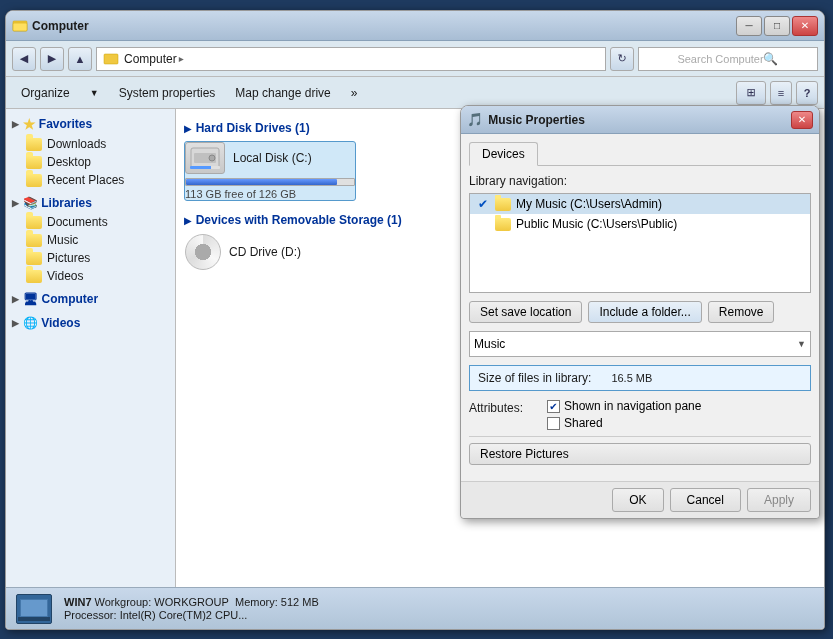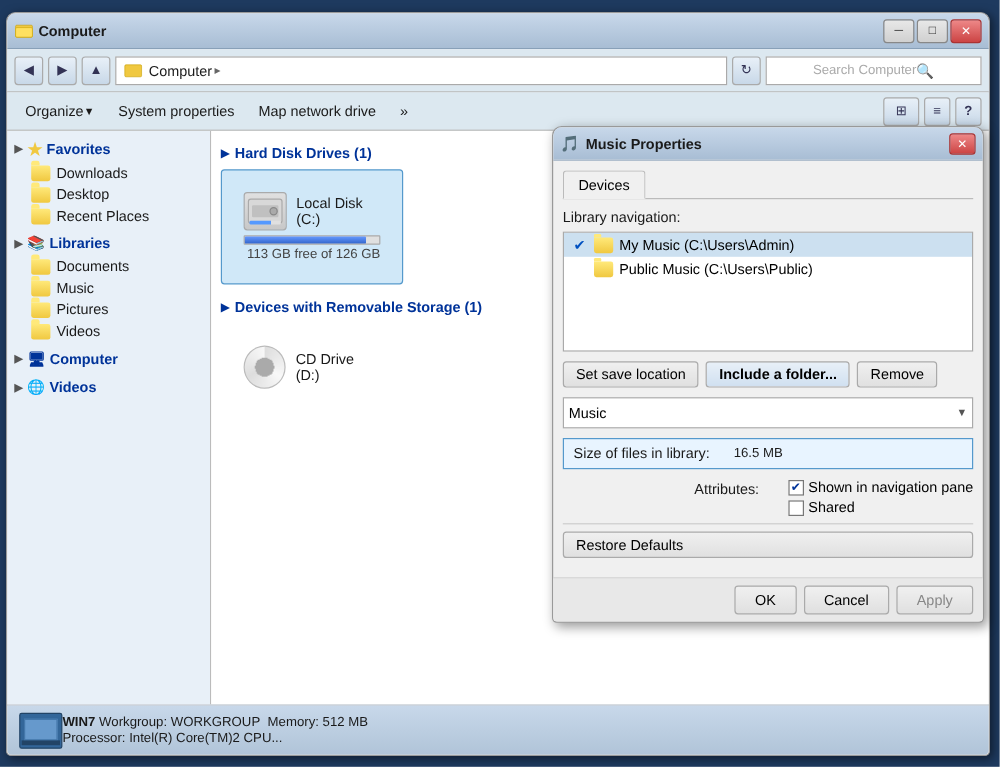--- a/index.html
+++ b/index.html
@@ -144,21 +144,21 @@
     .toolbar-btn {
       height: 26px;
       padding: 0 8px;
       background: transparent;
       border: 1px solid transparent;
       border-radius: 3px;
       cursor: pointer;
       font-size: 12px;
       display: flex;
       align-items: center;
-      gap: 0;
+      gap: 20px;
       color: #1a1a1a;
     }
     .toolbar-right {
       margin-left: auto;
       display: flex;
       align-items: center;
       gap: 4px;
     }
 
     
@@ -250,26 +250,26 @@
     }
     .drive-grid {
       display: flex;
       gap: 8px;
       margin-bottom: 12px;
       flex-wrap: wrap;
     }
     .drive-item {
       display: flex;
       flex-direction: column;
-      align-items: flex-end;
-      padding: 18px;
+      align-items: flex-start;
+      padding: 0;
       border: 1px solid transparent;
       border-radius: 3px;
       cursor: pointer;
-      width: 152px;
+      width: 172px;
     }
     .drive-item.selected {
       background: #d0e8f8;
       border-color: #5599cc;
     }
     .drive-item-top {
       display: flex;
       align-items: center;
       gap: 8px;
       margin-bottom: 4px;
@@ -325,21 +325,21 @@
     }
 
     
     .status-bar {
       height: 42px;
       background: linear-gradient(to bottom, #c8d8ea, #b0c4d8);
       border-top: 1px solid #99aabb;
       display: flex;
       align-items: center;
       padding: 0 10px;
-      gap: 0;
+      gap: 12px;
       border-radius: 0 0 4px 4px;
     }
     .status-text {
       font-size: 11px;
       color: #1a1a1a;
       display: flex;
       flex-direction: column;
       gap: 1px;
     }
 
@@ -481,21 +481,20 @@
       border: 1px solid #aaa;
       border-radius: 3px;
       cursor: pointer;
     }
     .dialog-btn:disabled {
       color: #aaa;
       cursor: default;
     }
     .dialog-btn.primary {
       background: linear-gradient(to bottom, #e8f0f8, #d0e0f0);
-      font-weight: bold;
     }
     .optimize-label {
       font-size: 12px;
       color: #1a1a1a;
       margin-bottom: 4px;
     }
     .optimize-select {
       width: 100%;
       height: 26px;
       border: 1px solid #aaa;
@@ -524,21 +523,20 @@
     .info-value {
       font-size: 11px;
       color: #1a1a1a;
       font-weight: normal;
     }
     .attributes-row {
       display: flex;
       align-items: flex-start;
       margin-bottom: 6px;
       gap: 8px;
-      justify-content: flex-end;
     }
     .attributes-label {
       font-size: 12px;
       color: #1a1a1a;
       width: 70px;
       flex-shrink: 0;
       padding-top: 2px;
     }
     .attributes-checks {
       display: flex;
@@ -646,21 +644,21 @@
 
   <div class="toolbar">
     <button class="toolbar-btn">
       <span>Organize</span>
       <span style="font-size:9px;">▼</span>
     </button>
     <button class="toolbar-btn">
       <span>System properties</span>
     </button>
     <button class="toolbar-btn">
-      <span>Map network drive</span>
+      <span>Map change drive</span>
     </button>
     <button class="toolbar-btn">
       <span>»</span>
     </button>
     <div class="toolbar-right">
       <div class="nav-btn" style="width:30px;">⊞</div>
       <div class="nav-btn" style="width:22px;">≡</div>
       <div class="nav-btn" style="width:22px; font-weight:bold;">?</div>
     </div>
   </div>
@@ -853,21 +851,21 @@
             <div class="checkbox"></div>
             <span>Shared</span>
           </div>
         </div>
       </div>
 
       <hr class="divider-line">
 
       
       <button class="restore-btn">
-        <span>Restore Defaults</span>
+        <span>Restore Pictures</span>
       </button>
     </div>
 
     <div class="dialog-footer">
       <button class="footer-btn">
         <span>OK</span>
       </button>
       <button class="footer-btn">
         <span>Cancel</span>
       </button>

